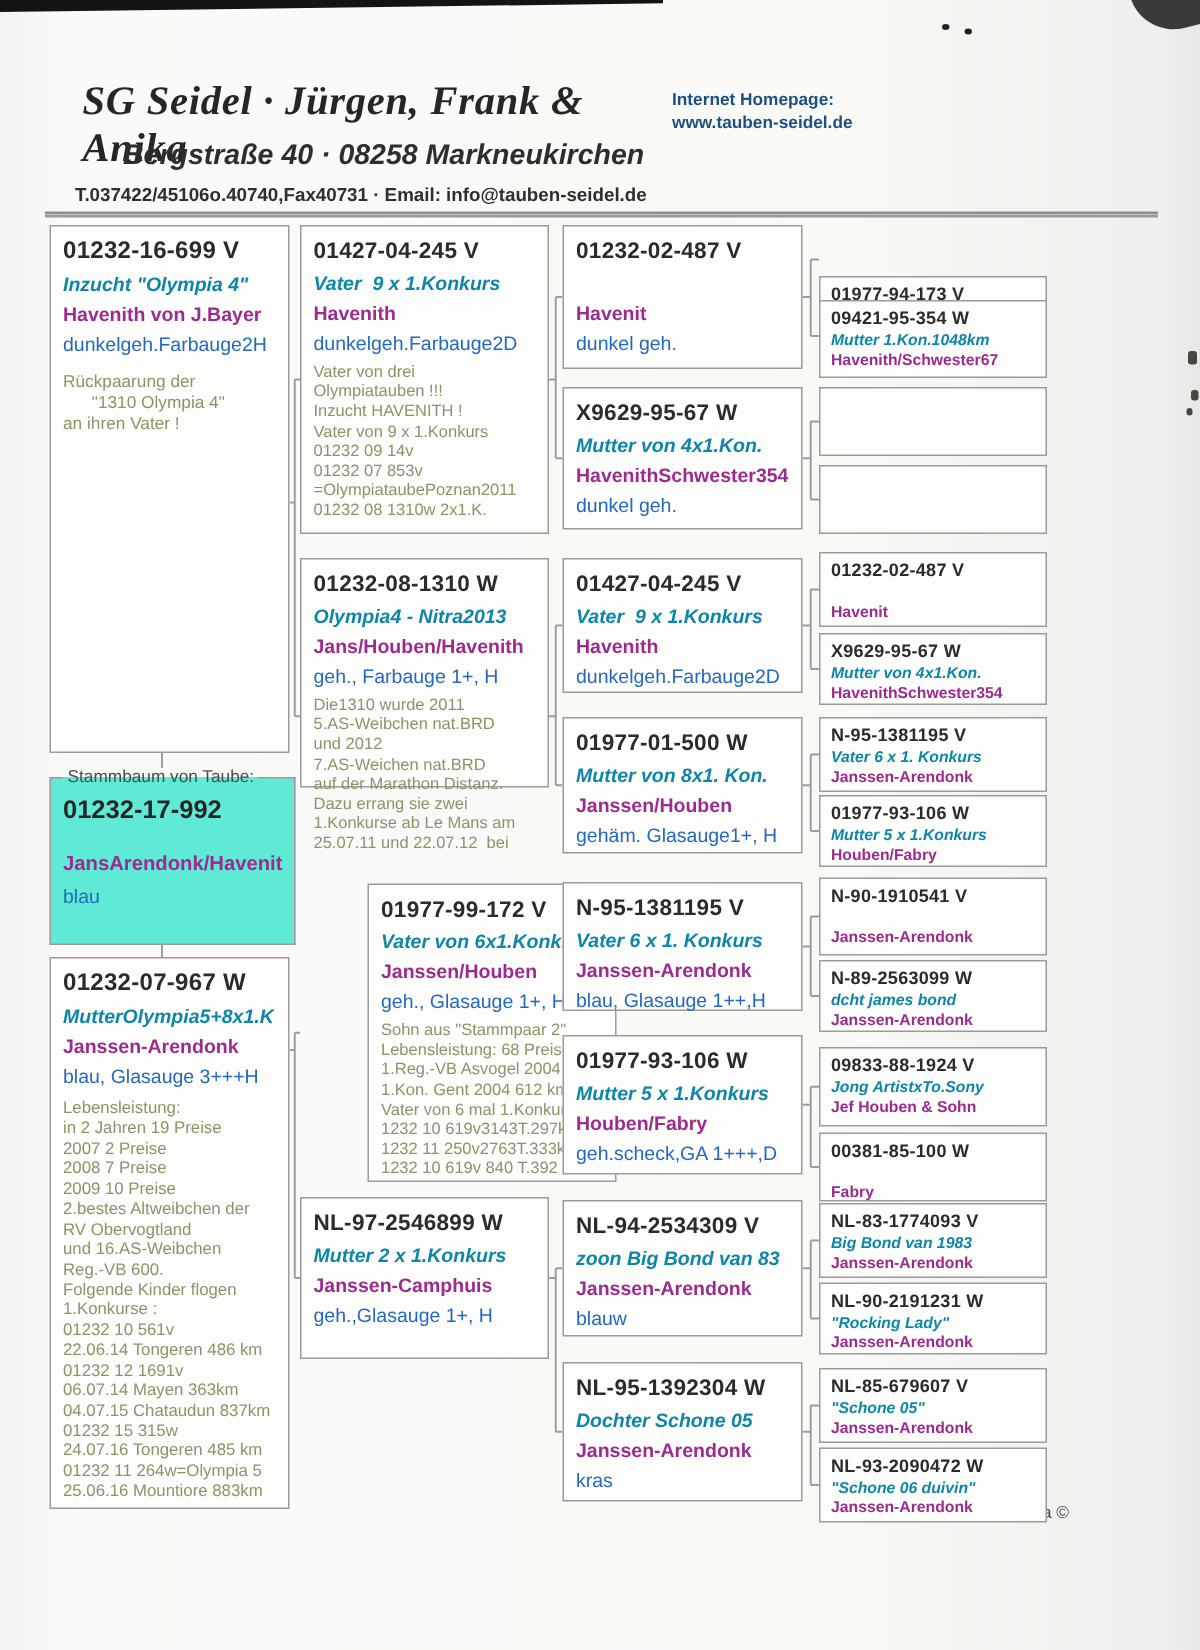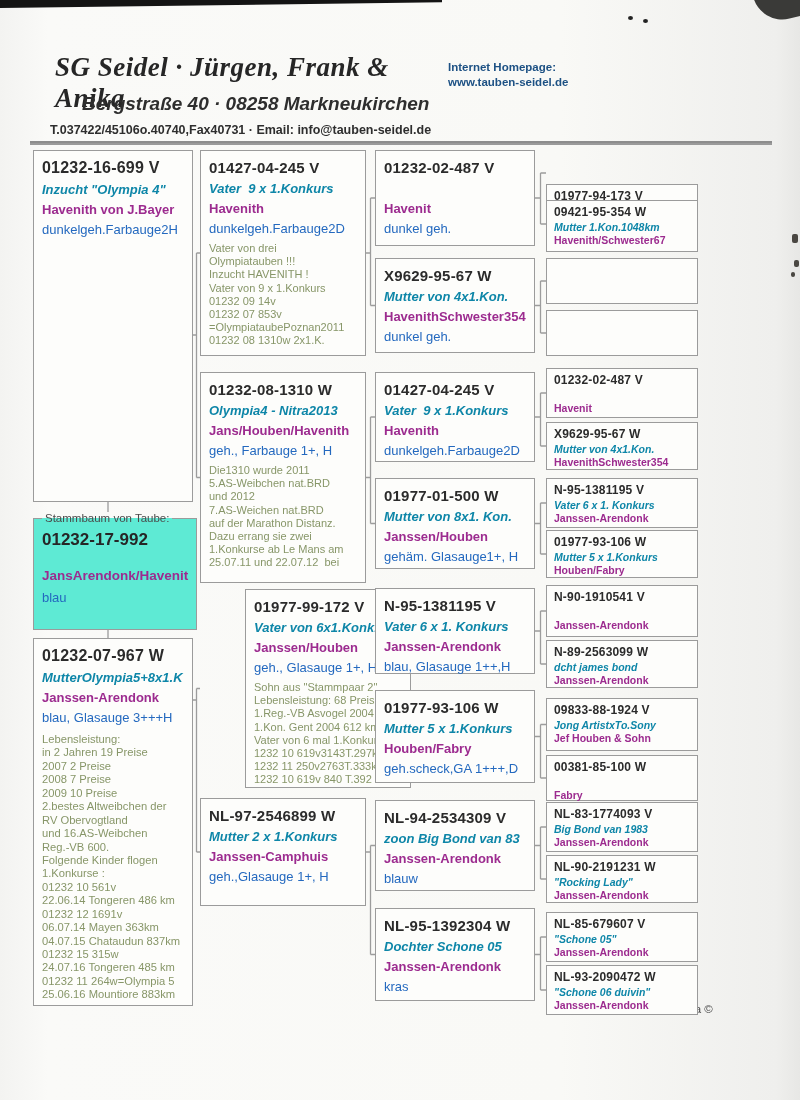--- a/index.html
+++ b/index.html
@@ -91,20 +91,23 @@
     <path d="M535 845.5 H540.5 M540.5 827 V879 M540.5 827 H546 M540.5 879 H546"></path>
     <path d="M535 954.5 H540.5 M540.5 937 V990 M540.5 937 H546 M540.5 990 H546"></path>
   </g>
 </svg>
 
 <div class="box c1" style="top:150px;height:352px;">
   <div class="ring" style="font-size:16px;">01232-16-699 V</div>
   <div class="role">Inzucht "Olympia 4"</div>
   <div class="strain">Havenith von J.Bayer</div>
   <div class="desc">dunkelgeh.Farbauge2H</div>
+  <div class="notes" style="font-size:11.5px;margin-top:12px;">Rückpaarung der
+      "1310 Olympia 4"
+an ihren Vater !</div>
 </div>
 
 <fieldset class="subject-frame">
   <legend>Stammbaum von Taube:</legend>
   <div class="subject-ring">01232-17-992</div>
   <div class="subject-strain">JansArendonk/Havenit</div>
   <div class="subject-desc">blau</div>
 </fieldset>
 
 <div class="box c1" style="top:638px;height:368px;">
@@ -141,21 +144,21 @@
   <div class="desc">dunkelgeh.Farbauge2D</div>
   <div class="notes">Vater von drei
 Olympiatauben !!!
 Inzucht HAVENITH !
 Vater von 9 x 1.Konkurs
 01232 09 14v
 01232 07 853v
 =OlympiataubePoznan2011
 01232 08 1310w 2x1.K.</div>
 </div>
-<div class="box c2" style="top:372px;height:211px;">
+<div class="box c2" style="top:372px;height:153px;">
   <div class="ring">01232-08-1310 W</div>
   <div class="role">Olympia4 - Nitra2013</div>
   <div class="strain">Jans/Houben/Havenith</div>
   <div class="desc">geh., Farbauge 1+, H</div>
   <div class="notes">Die1310 wurde 2011
 5.AS-Weibchen nat.BRD
 und 2012
 7.AS-Weichen nat.BRD
 auf der Marathon Distanz.
 Dazu errang sie zwei

